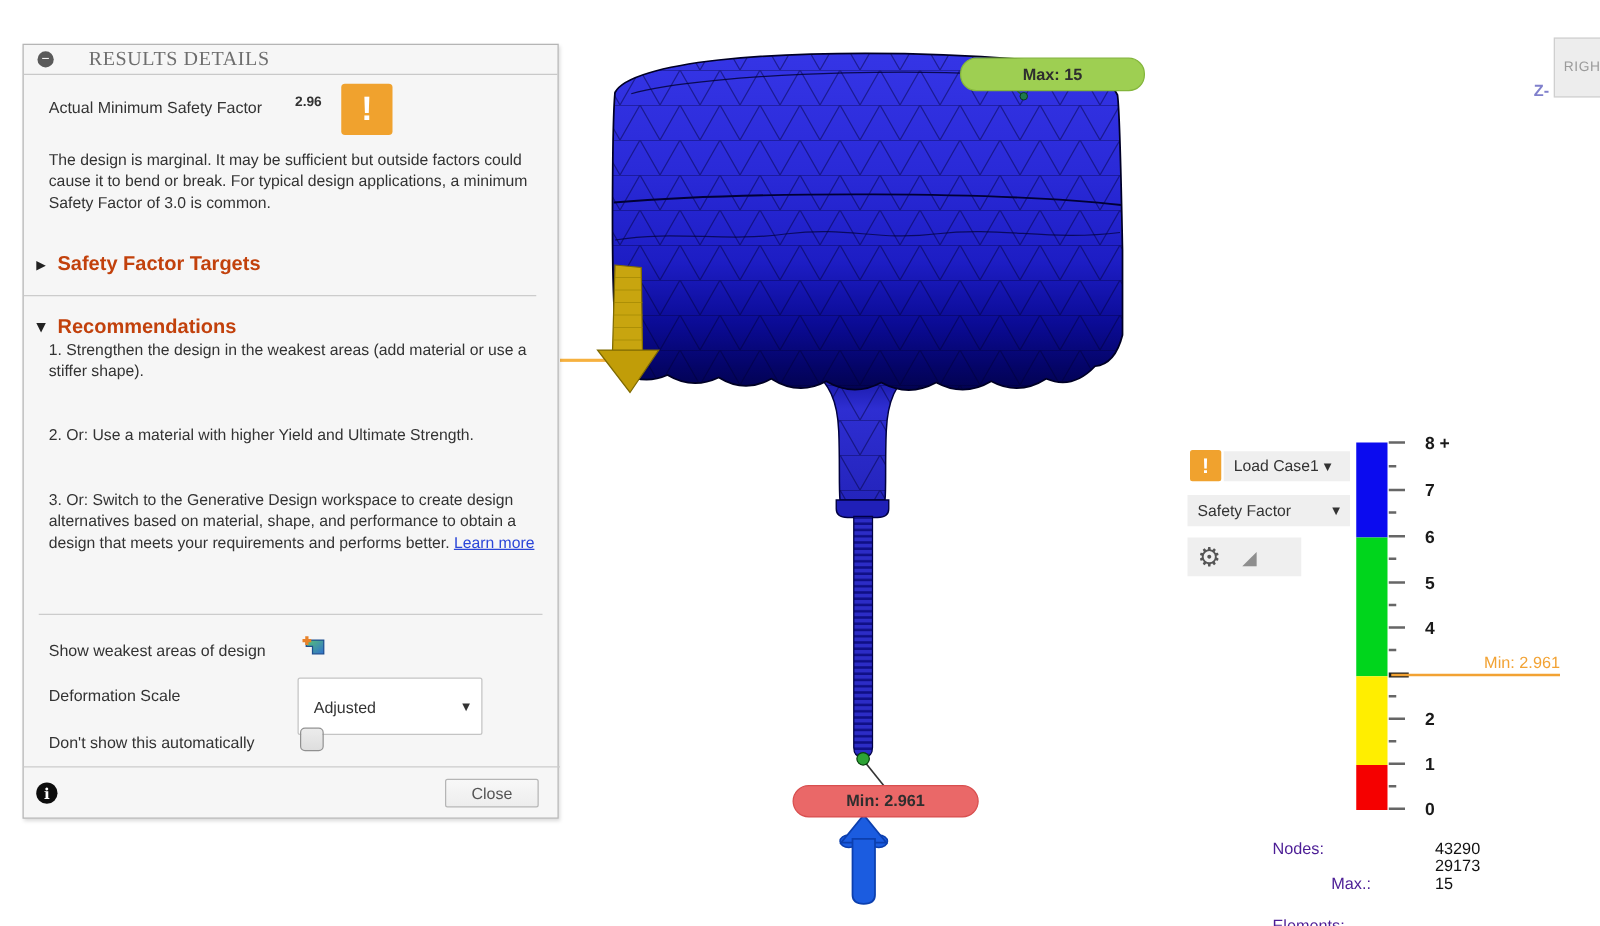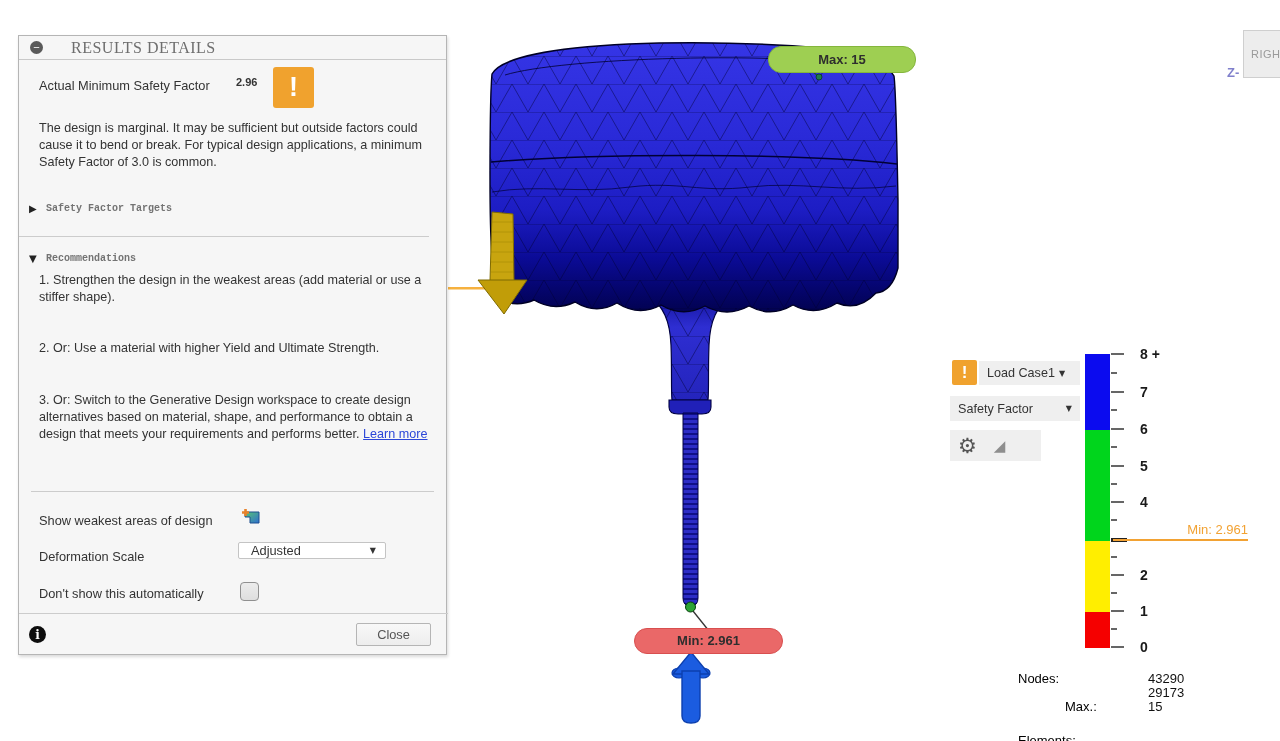--- a/index.html
+++ b/index.html
@@ -17,21 +17,21 @@
   .panel-title{margin-left:28px;font-size:16px;color:#6e6e6e;letter-spacing:.5px;font-family:Liberation Serif, serif;}
   .lbl{font-size:12.8px;color:#333;}
   .bold{font-weight:bold;}
   .para{font-size:12.6px;line-height:17px;color:#333;}
   .warn-big{width:41px;height:41px;background:#f0a22e;border-radius:3px;display:flex;align-items:center;
             justify-content:center;color:#fff;font-weight:bold;font-size:27px;}
   .warn-small{width:25px;height:25px;background:#f0a22e;border-radius:2px;display:flex;align-items:center;
             justify-content:center;color:#fff;font-weight:bold;font-size:17px;}
   .sec-head{display:flex;align-items:center;cursor:pointer;}
   .tri{font-family:"DejaVu Sans",sans-serif;font-size:10px;color:#222;width:17px;}
-  .sec-title{font-size:10px;font-weight:bold;color:#737373;font-family:Liberation Mono, monospace;}
+  .sec-title{font-size:16px;font-weight:bold;color:#c2410c;}
   .hr{position:absolute;height:1px;background:#ccc;}
   .link{color:#2b46d8;text-decoration:underline;cursor:pointer;}
   .select{position:absolute;background:#fff;border:1px solid #c4c4c4;border-radius:2px;display:flex;
           align-items:center;box-sizing:border-box;cursor:pointer;}
   .select .val{margin-left:12px;font-size:12.8px;flex:1;}
   .select .caret{margin-right:9px;font-family:"DejaVu Sans",sans-serif;font-size:8px;color:#333;}
   .checkbox{position:absolute;width:19px;height:19px;border:1.5px solid #909090;border-radius:4px;
             background:linear-gradient(#ececec,#dedede);box-sizing:border-box;cursor:pointer;}
   .info-btn{position:absolute;width:17px;height:17px;border-radius:50%;background:#0d0d0d;color:#fff;
             display:flex;align-items:center;justify-content:center;
@@ -54,21 +54,21 @@
 
   
   .seg{position:absolute;left:1085px;width:25px;}
   .tick{position:absolute;height:2px;background:#666;}
   .tick-label{position:absolute;left:1140px;width:40px;height:18px;line-height:18px;
               font-size:14px;font-weight:bold;color:#1a1a1a;}
   .min-line{position:absolute;left:1113px;top:539px;width:135px;height:2px;background:#f2a233;}
   .min-text{position:absolute;left:1148px;top:522px;width:100px;text-align:right;color:#f2a233;font-size:13px;}
 
   
-  .stat-label{position:absolute;left:1018px;font-size:13px;color:#000000;height:14px;line-height:14px;}
+  .stat-label{position:absolute;left:1018px;font-size:13px;color:#4c1d95;height:14px;line-height:14px;}
   .stat-value{position:absolute;left:1148px;font-size:13px;color:#111;height:14px;line-height:14px;}
 
   
   .viewcube{position:absolute;left:1243px;top:30px;width:60px;height:48px;background:#ededed;
             border:1px solid #cfcfcf;box-sizing:border-box;display:flex;align-items:center;cursor:pointer;}
   .viewcube span{margin-left:7px;color:#9a9a9a;font-size:11px;letter-spacing:.5px;}
   .z-axis{position:absolute;left:1227px;top:65px;color:#8080cc;font-size:13px;font-weight:bold;}
 </style>
 </head>
 <body>
@@ -201,21 +201,21 @@
           <stop offset="0" stop-color="#58c472"></stop>
               <stop offset="1" stop-color="#2f6fd0"></stop>
             </linearGradient>
           </defs>
         <path d="M4,9 h5 v6 h9 V4 h-14 z" fill="url(#icnG)" stroke="#1d4e8f" stroke-width="1"></path>
         <path d="M1,4.5 h7 M4.5,1 v7" stroke="#e8822a" stroke-width="2.6"></path>
       </svg>
     </div>
 
     <div class="abs lbl" style="left:20px;top:513px;">Deformation Scale</div>
-    <div class="select" style="left:219px;top:506px;width:148px;height:17px;">
+    <div class="select" style="left:219px;top:506px;width:148px;height:46px;">
       <span class="val">Adjusted</span>
       <span class="caret">▼</span>
     </div>
 
     <div class="abs lbl" style="left:20px;top:550px;">Don't show this automatically</div>
     <div class="checkbox" style="left:221px;top:546px;"></div>
 
     <div class="hr" style="left:0;top:577px;width:429px;"></div>
 
     <div class="info-btn" style="left:10px;top:590px;">

